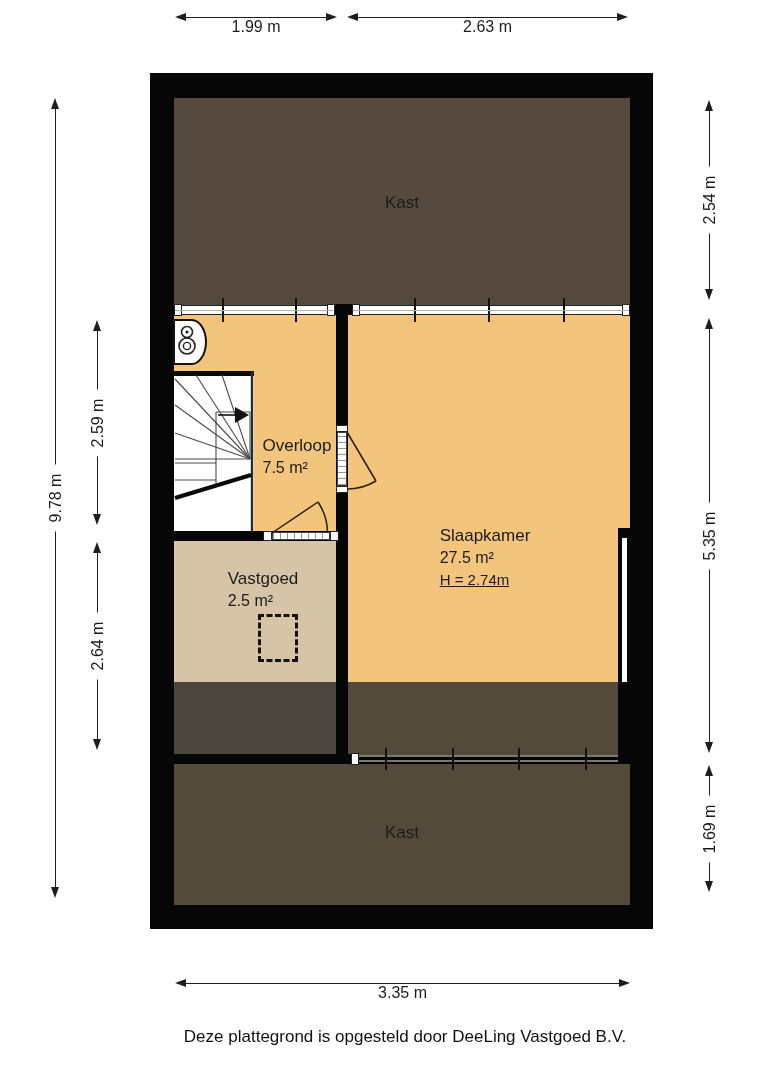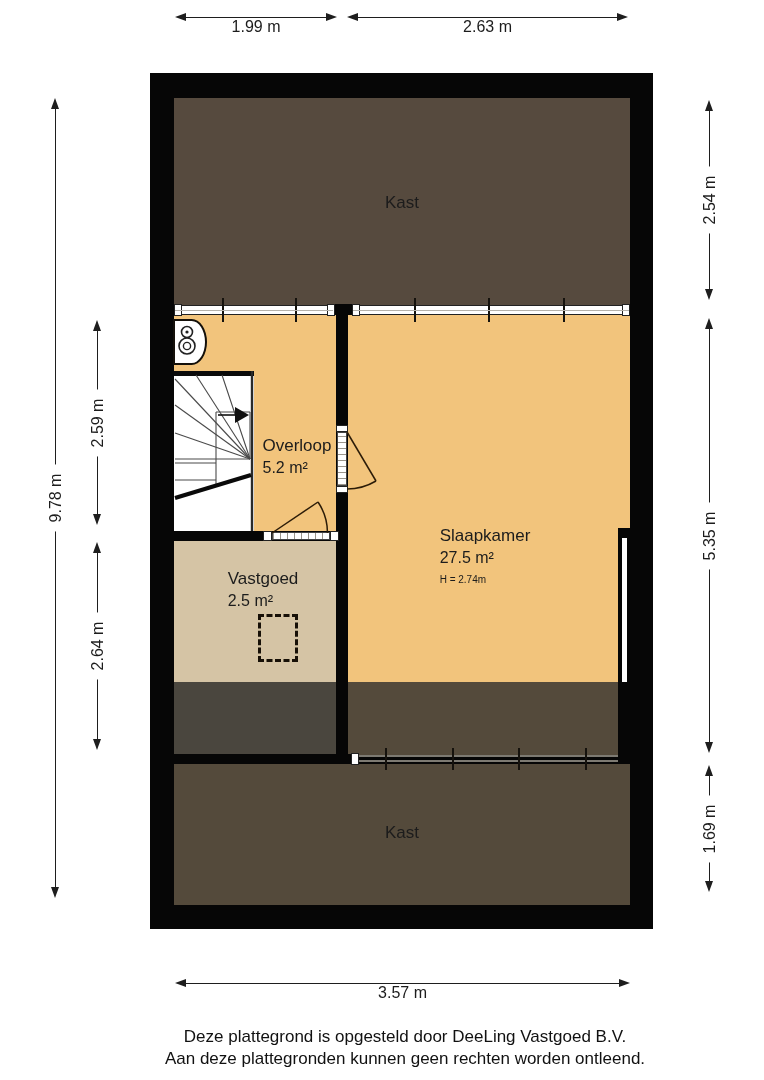--- a/index.html
+++ b/index.html
@@ -49,21 +49,21 @@
             border:2px solid #14100a; border-radius:0 16px 16px 0 / 0 24px 24px 0; }
   .hatch  { left:258px; top:614px; width:40px; height:48px; border:3px dashed #171007; }
 
   
   .stairs { left:174px; top:371px; width:80px; height:160px; background:#ffffff; }
 
   
   .room-label { position:absolute; transform:translate(-50%,0); text-align:left; white-space:nowrap; }
   .rl-name { font-size:17px; line-height:22px; }
   .rl-sub  { font-size:16px; line-height:22px; }
-  .rl-sub2 { font-size:10px; line-height:21px; }
+  .rl-sub2 { font-size:15px; line-height:21px;text-decoration:underline; }
 
   
   .hdim { position:absolute; height:0; }
   .hdim .dline { position:absolute; left:6px; right:6px; top:0; border-top:1.3px solid #1e1e1e; }
   .hdim::before { content:""; position:absolute; left:0; top:-4px;
     border-top:4px solid transparent; border-bottom:4px solid transparent; border-right:11px solid #1e1e1e; }
   .hdim::after  { content:""; position:absolute; right:0; top:-4px;
     border-top:4px solid transparent; border-bottom:4px solid transparent; border-left:11px solid #1e1e1e; }
   .hdim .lbl { position:absolute; left:50%; top:10px; transform:translate(-50%,-50%);
     background:#ffffff; padding:0 9px; font-size:16px; white-space:nowrap; }
@@ -111,21 +111,21 @@
   <div class="vdim abs" style="left:709px; top:318px; height:435px;">
     <span class="dline"></span>
     <span class="lbl">5.35 m</span>
   </div>
   <div class="vdim abs" style="left:709px; top:765px; height:127px;">
     <span class="dline"></span>
     <span class="lbl">1.69 m</span>
   </div>
   <div class="hdim abs" style="left:175px; top:983px; width:455px;">
     <span class="dline"></span>
-    <span class="lbl">3.57 m</span>
+    <span class="lbl">3.35 m</span>
   </div>
 
   <div class="abs plan-outer"></div>
 
   <div class="abs room-kast-top"></div>
   <div class="abs room-overloop"></div>
   <div class="abs room-slaapkamer"></div>
   <div class="abs room-berging"></div>
   <div class="abs zone-dark-left"></div>
   <div class="abs zone-dark-right"></div>
@@ -209,33 +209,32 @@
   <svg class="abs" style="left:265px; top:495px;" width="72" height="42" viewBox="0 0 72 42">
     <path d="M7,38 L53,7" stroke="#2c1c08" stroke-width="1.5" fill="none"></path>
     <path d="M53,7 A55.5,55.5 0 0 1 62.5,38" stroke="#2c1c08" stroke-width="1.5" fill="none"></path>
   </svg>
 
   <div class="room-label" style="left:402px; top:192px;">
     <div class="rl-name">Kast</div>
   </div>
   <div class="room-label" style="left:297px; top:410px;margin-top:25px;">
     <div class="rl-name">Overloop</div>
-    <div class="rl-sub">5.2 m²</div>
+    <div class="rl-sub">7.5 m²</div>
   </div>
   <div class="room-label" style="left:485px; top:525px;">
     <div class="rl-name">Slaapkamer</div>
     <div class="rl-sub">27.5 m²</div>
     <div class="rl-sub2">H = 2.74m</div>
   </div>
   <div class="room-label" style="left:263px; top:568px;">
     <div class="rl-name">Vastgoed</div>
     <div class="rl-sub">2.5 m²</div>
   </div>
   <div class="room-label" style="left:402px; top:822px;">
     <div class="rl-name">Kast</div>
   </div>
 
   <div class="abs footer">
     <div>Deze plattegrond is opgesteld door DeeLing Vastgoed B.V.</div>
-    <div>Aan deze plattegronden kunnen geen rechten worden ontleend.</div>
   </div>
 
 </div>
 
 </body></html>

